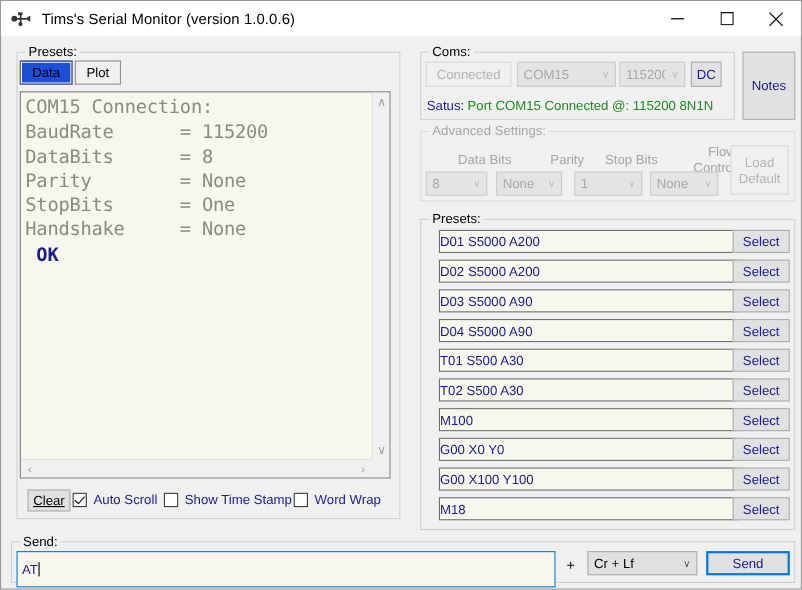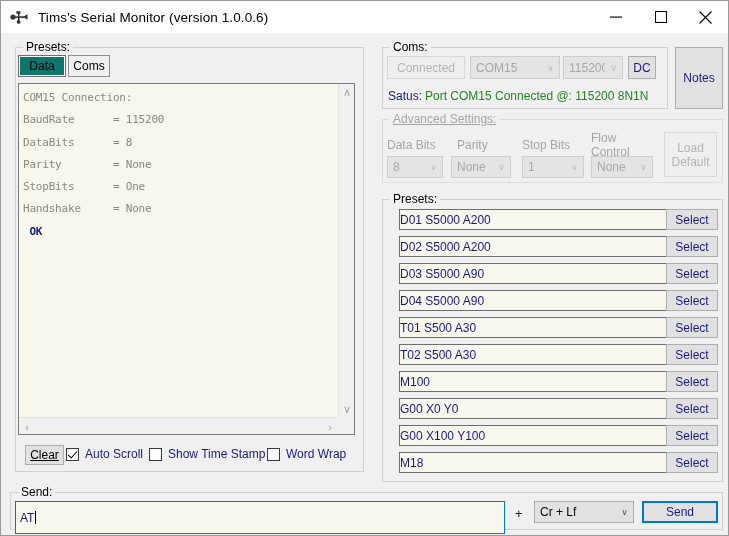--- a/index.html
+++ b/index.html
@@ -44,50 +44,50 @@
   .group{
     position:absolute;
     border:1px solid #d0d0d0;
     box-sizing:border-box;
   }
   .group > .glabel{
     position:absolute;top:-8px;left:7px;
     background:#f0f0f0;padding:0 3px;
     font-size:12px;color:#000;white-space:nowrap;
   }
-  .group.disabled > .glabel{color:#a5a5a5;text-decoration:underline;}
+  .group.disabled > .glabel{color:#a5a5a5;}
   .group.disabled{border-color:#dcdcdc;}
 
   
   .tab{
     position:absolute;
     box-sizing:border-box;
     background:#f0f0f0;
     border:1px solid #8e8e8e;
     font-size:12px;color:#000;
     display:flex;align-items:center;justify-content:center;
   }
   .tab.sel{
-    background:#0f766e;
+    background:#1d4ed8;
     border:1px solid #707070;
     box-shadow:inset 0 0 0 1px #ffffff;
   }
 
   
   .recv-box{
     position:absolute;
     box-sizing:border-box;
     background:#f7f7ee;
     border:1px solid #7a7a7a;
     overflow:hidden;
   }
   .recv-text{
     position:absolute;left:4px;top:3px;
     font-family:"DejaVu Sans Mono","Liberation Mono",monospace;
-    font-size:11px;
+    font-size:17px;
     line-height:22.3px;
     color:#8a8a82;
     white-space:pre;
     letter-spacing:-0.2px;
   }
   .recv-ok{color:#1a1a8c;font-weight:bold;}
 
   
   .vscroll{
     position:absolute;box-sizing:border-box;
@@ -136,21 +136,21 @@
   }
   .combo.disabled .carrow{color:#b9b9b9;}
 
   
   .lbl{
     position:absolute;font-size:12px;color:#000;white-space:nowrap;
   }
   .lbl.dim{color:#a5a5a5;}
   .lbl.navy{color:#1a1a8c;}
   .lbl.green{color:#1f8a1f;}
-  .lbl.center{text-align:left;}
+  .lbl.center{text-align:right;margin-left:14px;}
 
   
   .ptext{
     position:absolute;box-sizing:border-box;
     background:#f7f7ee;
     border:1px solid #6f6f6f;
     font-size:12px;color:#1a1a8c;
     display:flex;align-items:center;
     padding-left:0;
     white-space:nowrap;overflow:hidden;margin-left:12px;
@@ -224,21 +224,21 @@
   </div>
 
   <div class="group" style="left:14px;top:46px;width:349px;height:425px;">
     <div class="glabel">Presets:</div>
   </div>
 
   <div class="tab sel" style="left:17px;top:54px;width:48px;height:22px;">
     <span>Data</span>
   </div>
   <div class="tab" style="left:67px;top:54px;width:42px;height:22px;">
-    <span>Coms</span>
+    <span>Plot</span>
   </div>
 
   <div class="recv-box" style="left:17px;top:82px;width:337px;height:352px;">
     <div class="recv-text"><span>COM15 Connection:
 BaudRate      = 115200
 DataBits      = 8
 Parity        = None
 StopBits      = One
 Handshake     = None</span><br><span class="recv-ok"> OK</span></div>
 

